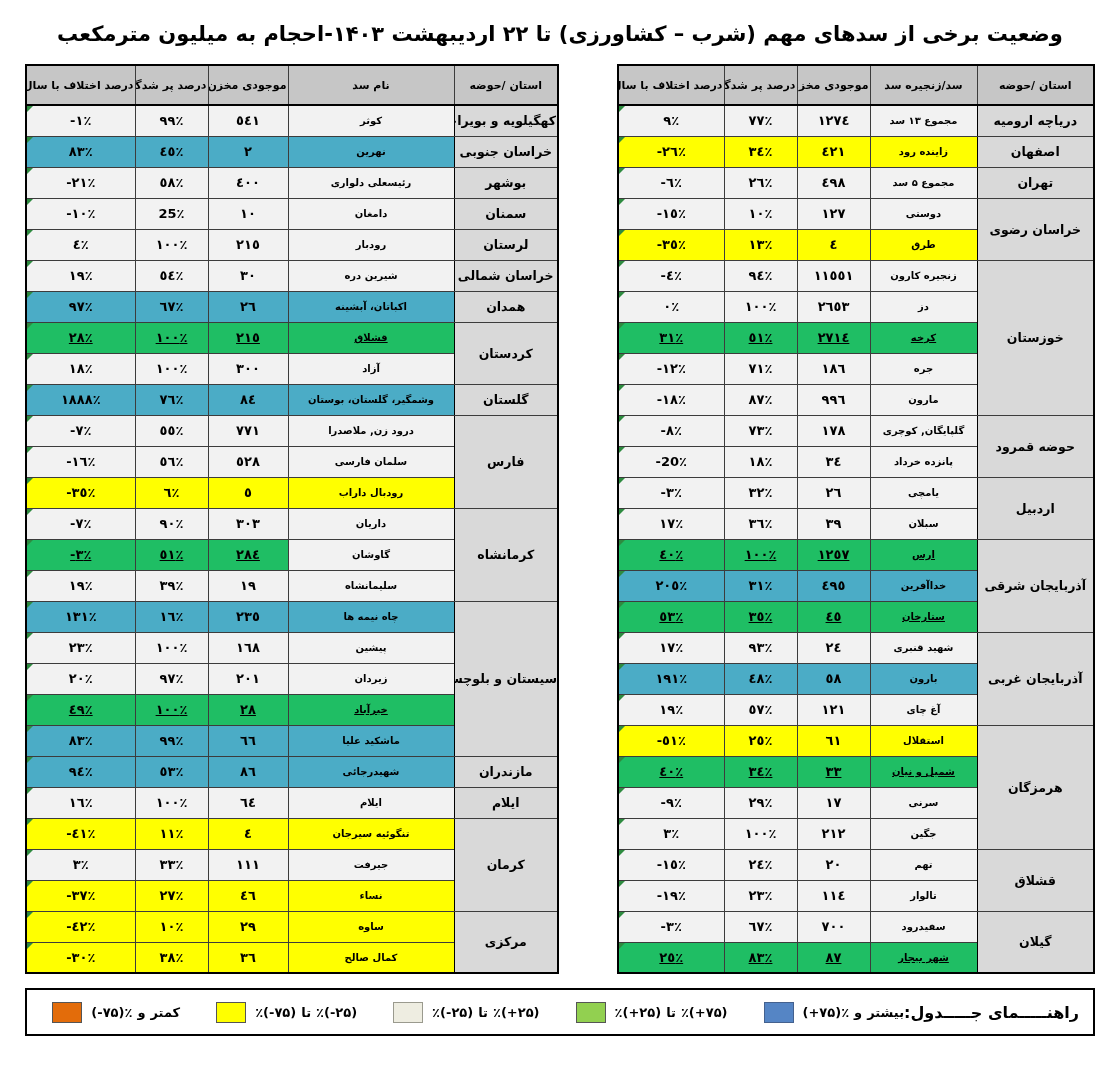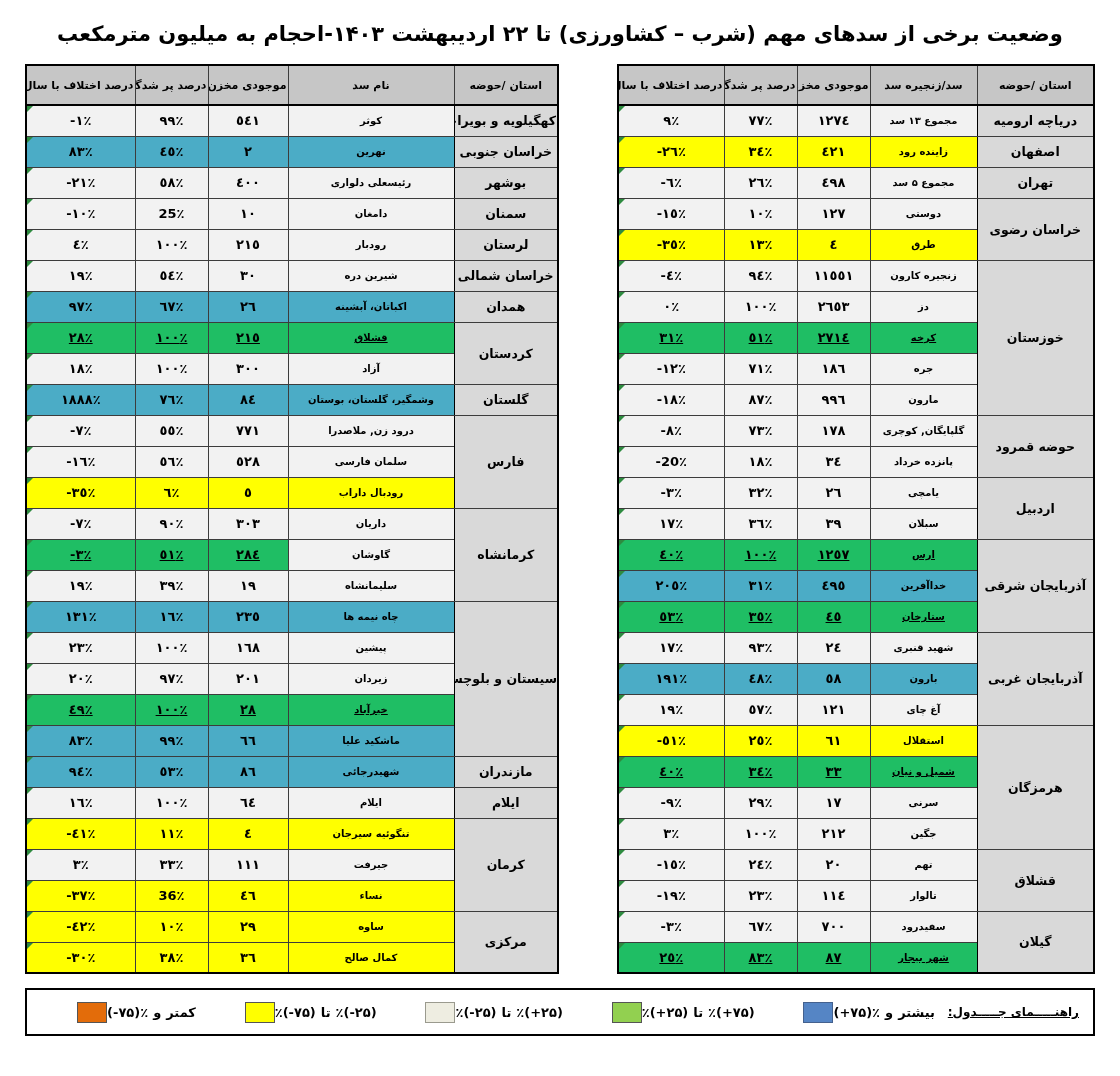--- a/index.html
+++ b/index.html
@@ -15,22 +15,22 @@
   tbody td{height:31px;font-size:13px;font-weight:bold;background:#f2f2f2;}
   td.province{background:#d9d9d9;font-size:12.5px;font-weight:bold;border-left:1.5px solid #000;}
   td.name{font-size:10px;}
   td.pct,td.diff{direction:ltr;}
   td.diff{position:relative;}
   td.diff::before{content:"";position:absolute;left:0;top:0;width:0;height:0;border-top:6px solid #2e8b40;border-right:6px solid transparent;}
   .hl-yellow{background:#ffff00 !important;}
   .hl-green{background:#1fbe64 !important;text-decoration:underline;}
   .hl-blue{background:#4bacc6 !important;}
   .legend{width:1070px;box-sizing:border-box;margin:14px auto 0 auto;height:48px;border:2px solid #000;direction:rtl;display:flex;align-items:center;justify-content:space-between;padding:0 14px;background:#fff;}
-  .legend-title{font-size:12px;font-weight:bold;white-space:nowrap;text-decoration:underline;}
-  .legend-item{display:flex;align-items:center;padding-left:36px;}
+  .legend-title{font-size:16px;font-weight:bold;white-space:nowrap;}
+  .legend-item{display:flex;align-items:center;gap:9px;padding-left:36px;}
   .legend-label{direction:ltr;display:flex;align-items:center;gap:5px;font-size:13px;font-weight:bold;white-space:nowrap;}
   .swatch{width:30px;height:21px;border:1.5px solid #44618e;box-sizing:border-box;flex:none;}
   .swatch.s-beige{border-color:#9a9a8e;}
   .swatch.s-yellow,.swatch.s-orange,.swatch.s-green{border-color:#555;}
 </style>
 </head>
 <body>
 
 <div class="page">
   <div class="title">وضعیت برخی از سدهای مهم (شرب – کشاورزی) تا ۲۲ اردیبهشت ۱۴۰۳-احجام به میلیون مترمکعب</div>
@@ -215,21 +215,21 @@
           </tr>
           <tr>
             <td class="name">جیرفت</td>
             <td class="num">١١١</td>
             <td class="pct">٣٣٪</td>
             <td class="diff">٣٪</td>
           </tr>
           <tr>
             <td class="name hl-yellow">نساء</td>
             <td class="num hl-yellow">٤٦</td>
-            <td class="pct hl-yellow">36٪</td>
+            <td class="pct hl-yellow">٢٧٪</td>
             <td class="diff hl-yellow">-٣٧٪</td>
           </tr>
           <tr>
             <td class="province" rowspan="2">مرکزی</td>
             <td class="name hl-yellow">ساوه</td>
             <td class="num hl-yellow">٢٩</td>
             <td class="pct hl-yellow">١٠٪</td>
             <td class="diff hl-yellow">-٤٢٪</td>
           </tr>
           <tr>

